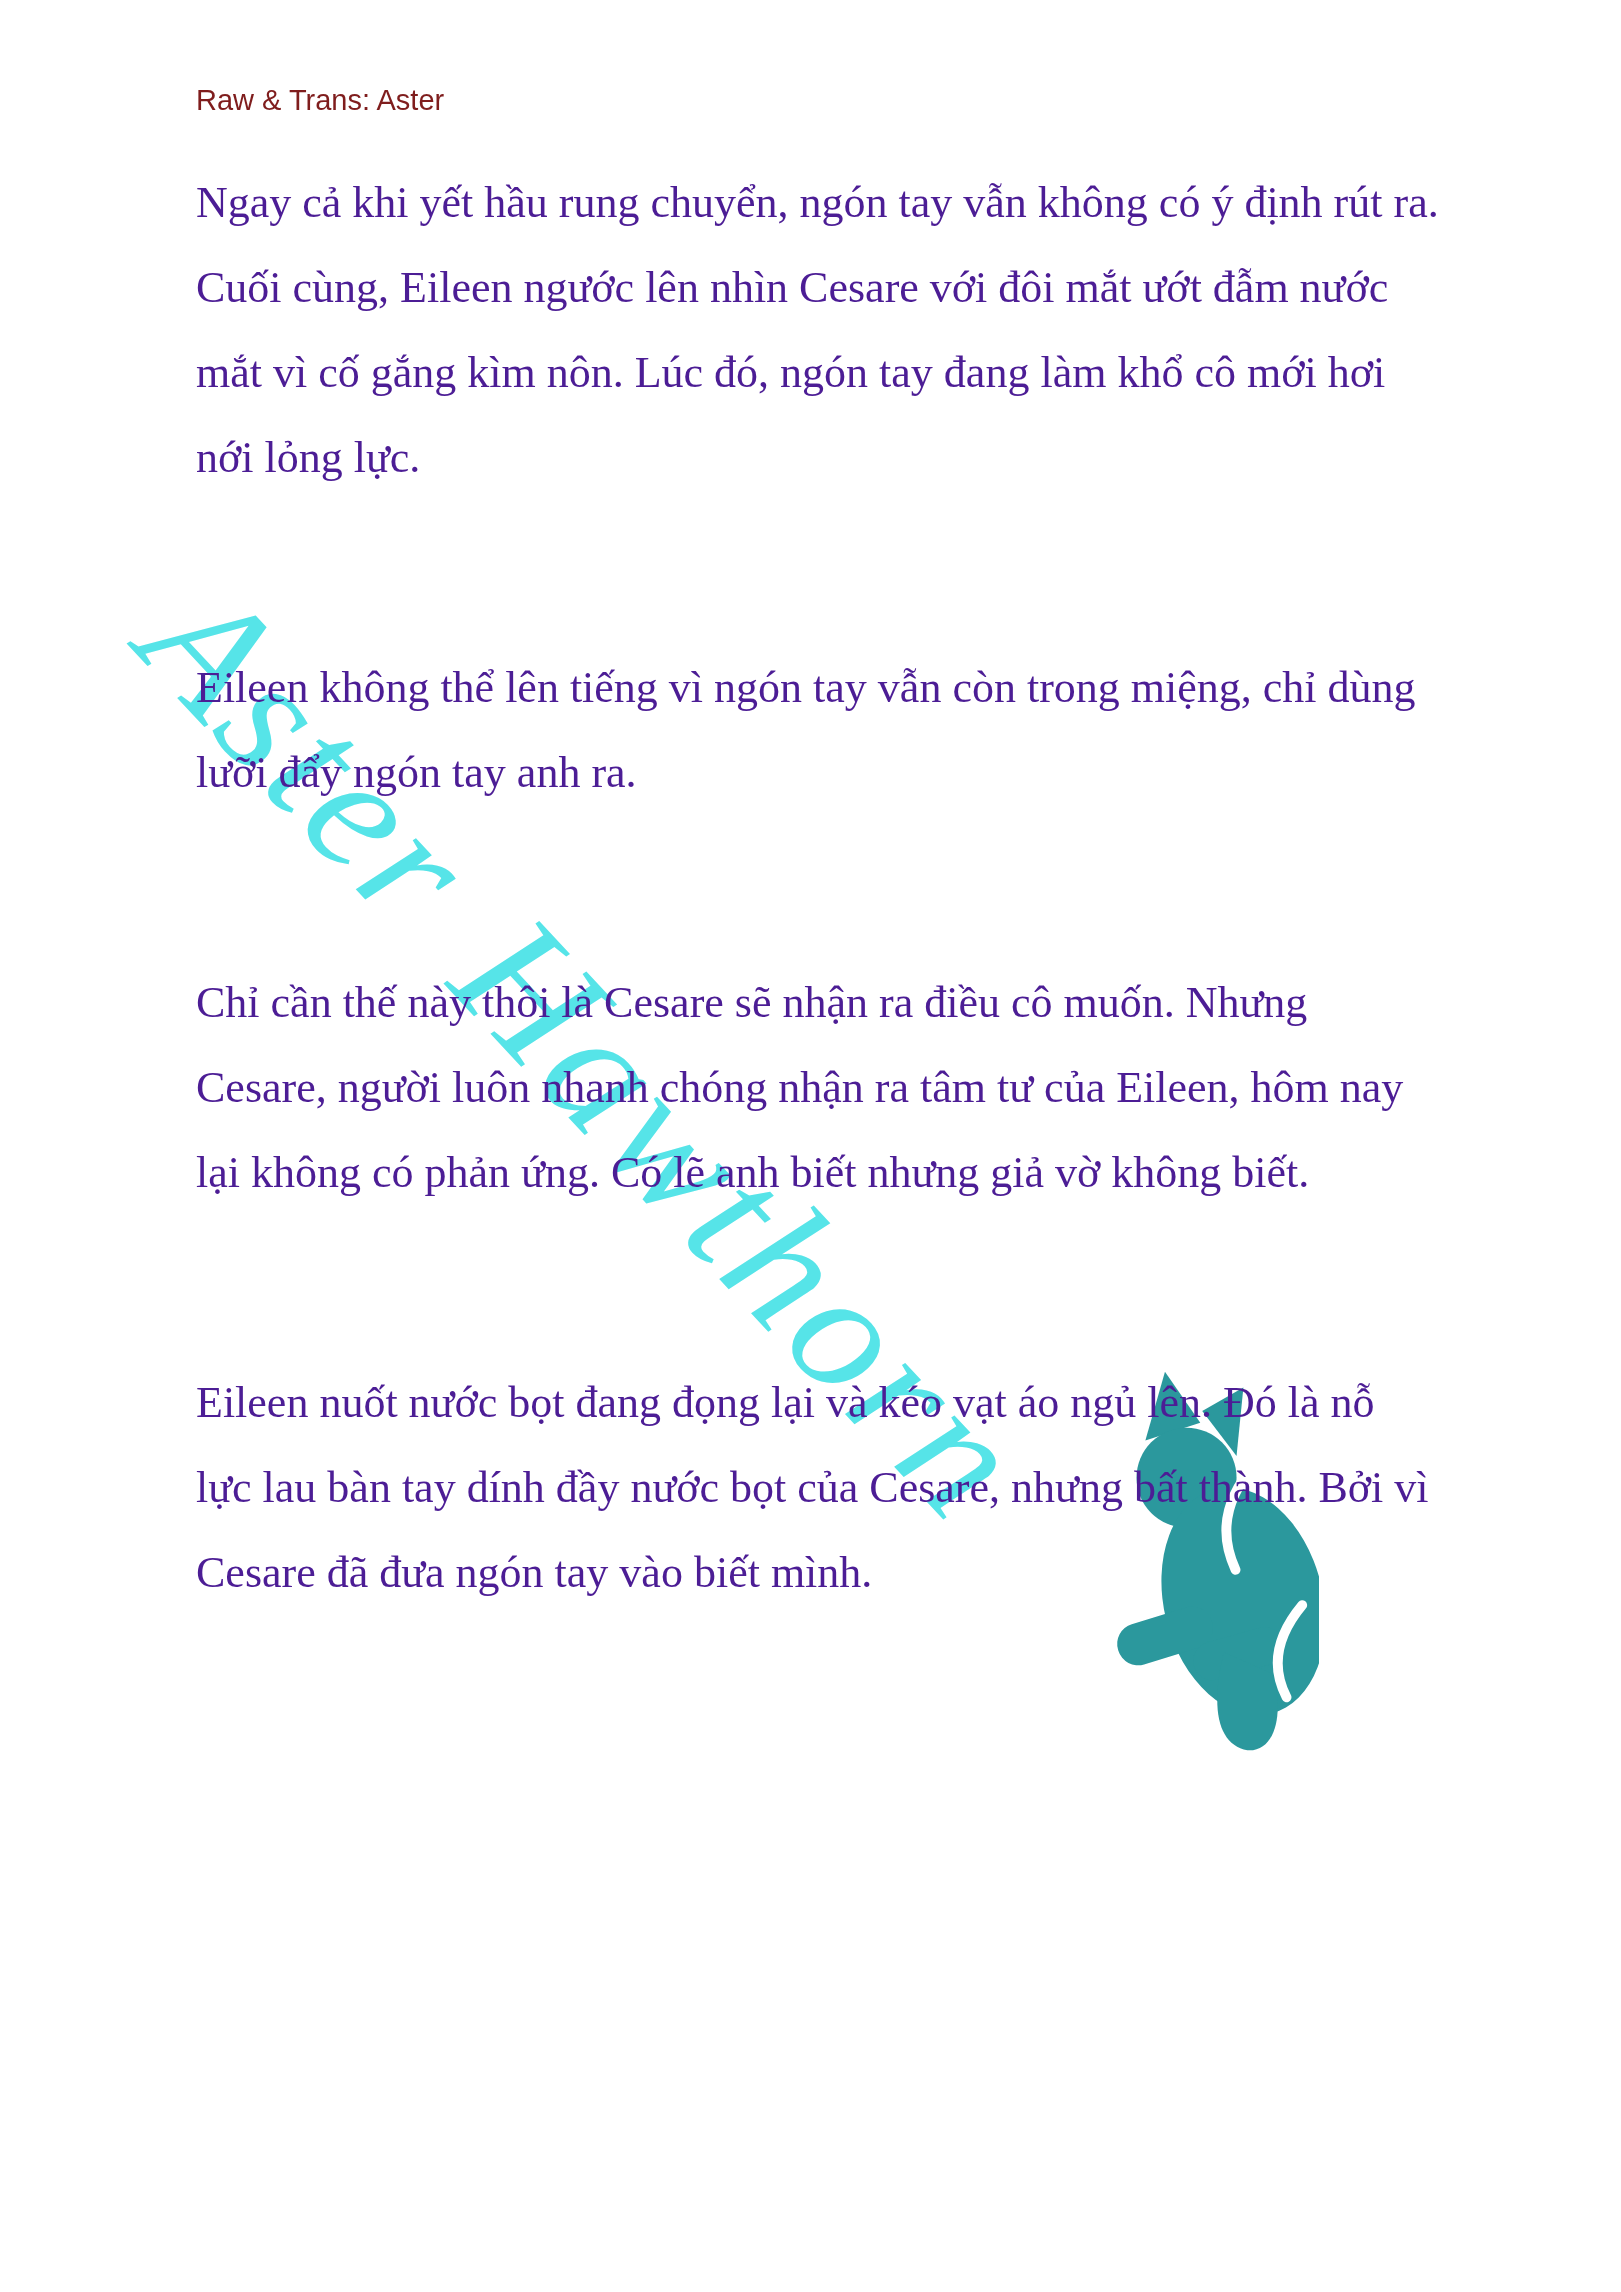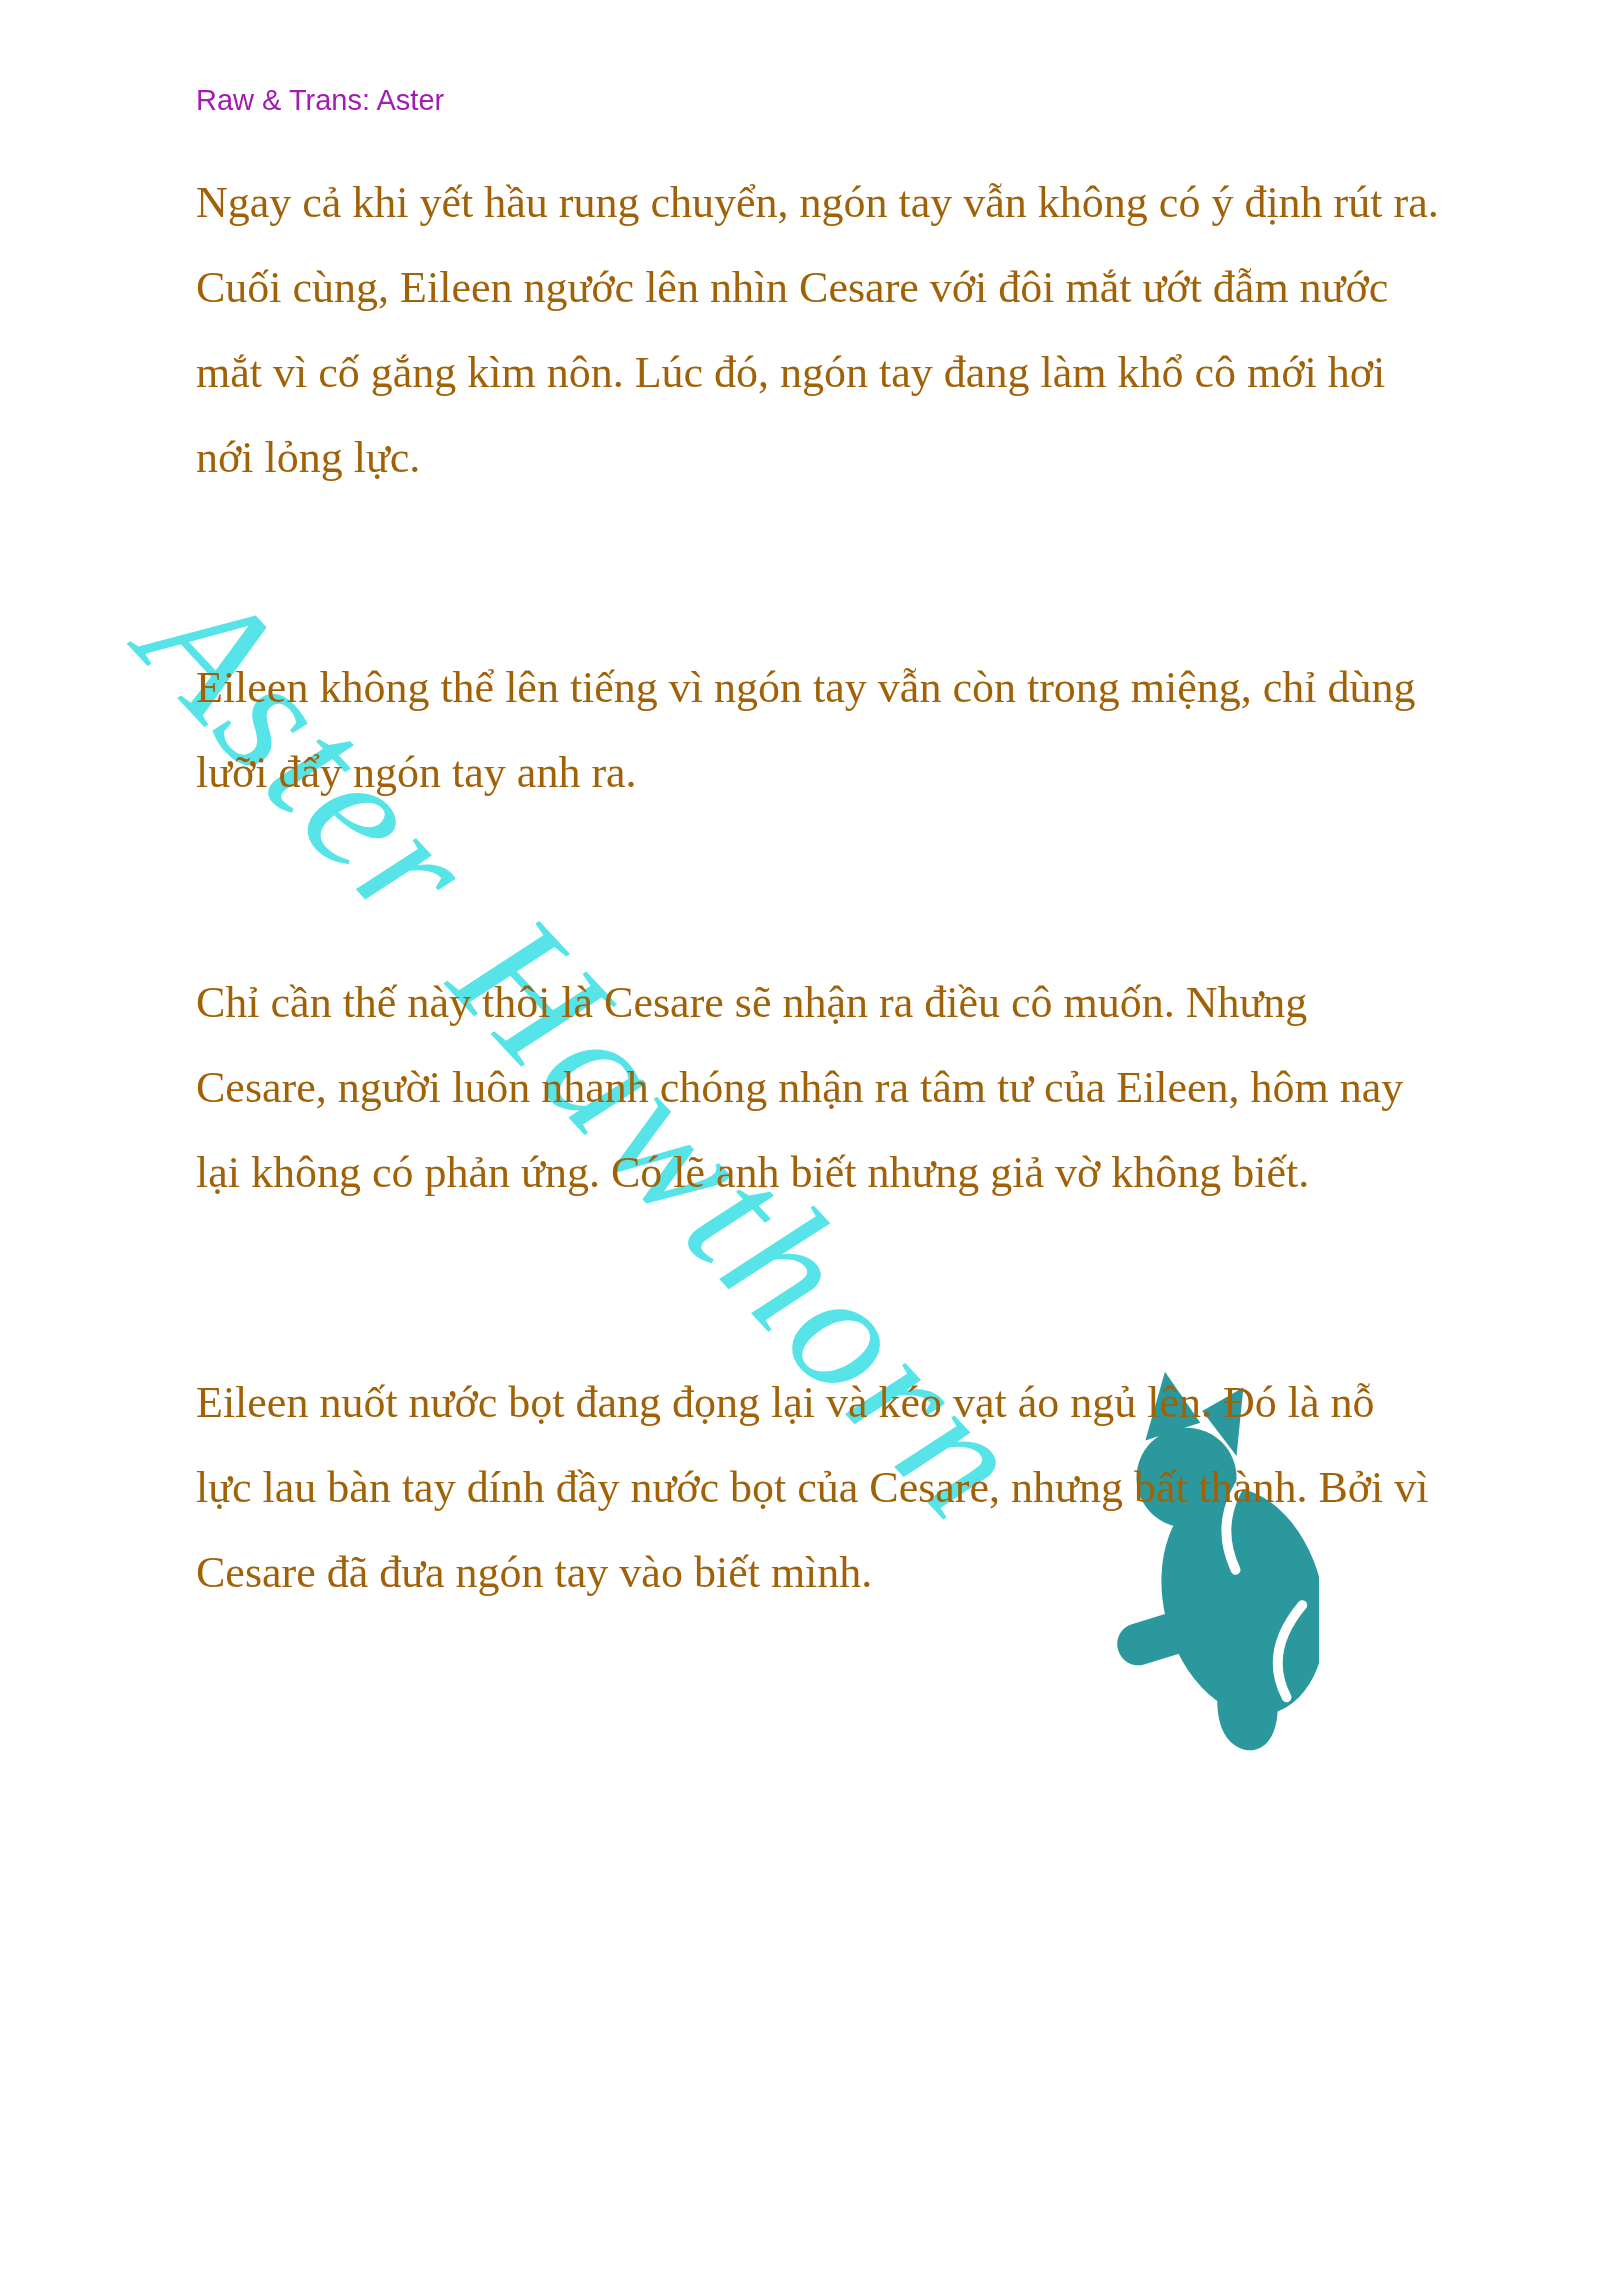--- a/index.html
+++ b/index.html
@@ -18,21 +18,21 @@
     position: absolute;
     inset: 0;
     background: #ffffff;
   }
   .header-credit {
     position: absolute;
     left: 196px;
     top: 84px;
     font-family: "Liberation Sans", sans-serif;
     font-size: 29px;
-    color: #a21caf;
+    color: #7f1d1d;
     z-index: 3;
   }
   .watermark {
     position: absolute;
     left: 247px;
     top: 544px;
     transform: rotate(47deg);
     transform-origin: 0 0;
     font-family: "Liberation Serif", serif;
     font-style: italic;
@@ -52,21 +52,21 @@
     z-index: 1;
   }
   .body-text {
     position: absolute;
     left: 196px;
     top: 160px;
     width: 1243px;
     font-family: "Liberation Serif", serif;
     font-size: 44px;
     line-height: 85px;
-    color: #a16207;
+    color: #4c1d95;
     z-index: 2;
   }
   .body-text p {
     margin: 0 0 145px 0;
   }
 </style>
 </head>
 <body>
 
 <div class="page">

